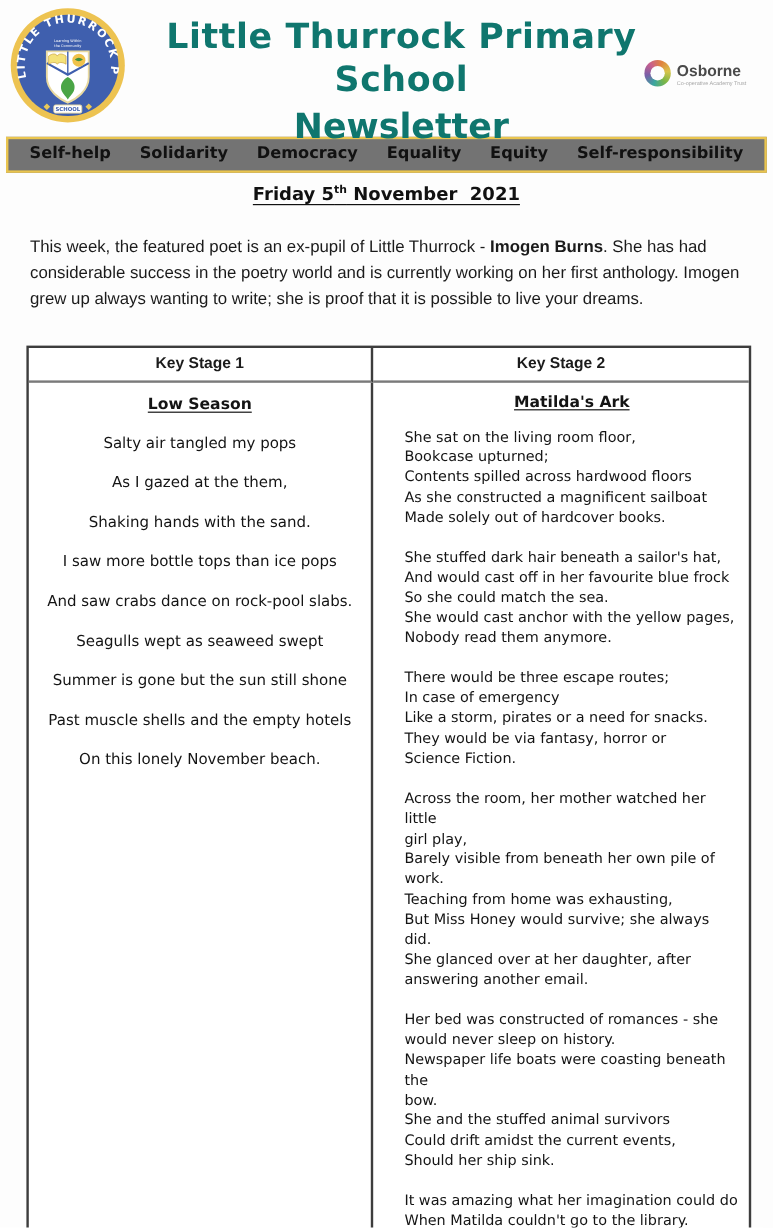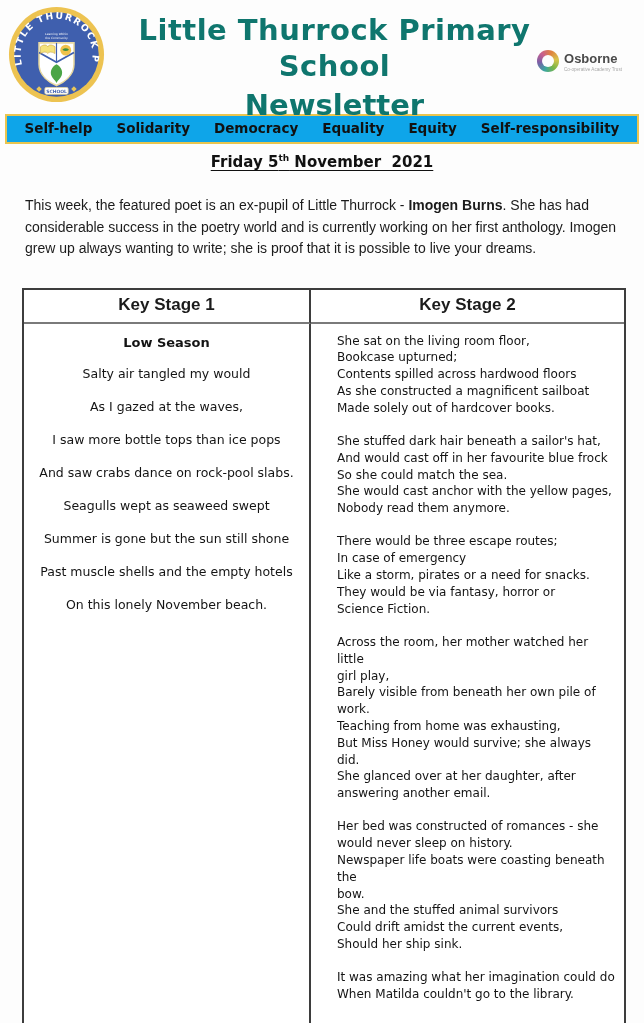--- a/index.html
+++ b/index.html
@@ -33,21 +33,21 @@
   .osborne-swirl::after{
     content:"";position:absolute;inset:5px;background:#fdfdfd;border-radius:50%;
   }
   .osborne-name{font-size:13px;font-weight:bold;color:#4a4a4a;line-height:14px;}
   .osborne-sub{font-size:4.6px;color:#a9a9a9;margin-top:1px;white-space:nowrap;}
 
   
   .values-bar{
     margin:2px 5px 0 5px;
     border:2px solid #eac54f;
-    background:#0ea5e9;
+    background:#737373;
     padding:4px 0 6px 0;
     display:flex;justify-content:center;gap:24px;
     font-family:"DejaVu Sans", sans-serif;
     font-weight:bold;font-size:13.5px;color:#111;
   }
 
   
   .date-line{
     text-align:center;margin-top:9px;
     font-family:"DejaVu Sans", sans-serif;
@@ -65,35 +65,35 @@
 
   
   .ks-table{
     margin:28px 18px 0 22px;
     width:604px;box-sizing:border-box;
     display:grid;grid-template-columns:287px 1fr;
     border:2px solid #3d3d3d;
     background:#fff;
   }
   .ks-head{
-    text-align:center;font-weight:bold;font-size:17px;
+    text-align:center;font-weight:bold;font-size:13px;
     padding:5px 0 7px 0;
     border-bottom:2px solid #7a7a7a;
   }
   .ks-head.left, .ks-cell.left{border-right:2px solid #3d3d3d;}
   .ks-cell{font-family:"DejaVu Sans", sans-serif;color:#141414;}
   .ks-cell.left{
     text-align:center;padding:11px 8px 0 8px;font-size:12.5px;
   }
   .ks-cell.right{
     padding:9px 8px 30px 26px;font-size:12px;
   }
   .poem-title{
     font-weight:bold;font-size:13px;
-    text-underline-offset:2px;
+    text-decoration:underline;text-underline-offset:2px;
     margin:0 0 15px 0;
   }
   .ks-cell.right .poem-title{text-align:center;margin-bottom:13px;}
   .poem-line{margin:0 0 16px 0;line-height:17px;}
   .stanza{white-space:pre-line;line-height:16.8px;margin:0 0 16.5px 0;}
 
   
   .arc-label{fill:#ffffff;font-family:"DejaVu Sans", sans-serif;font-weight:bold;font-size:9.5px;letter-spacing:1.6px;}
   .motto-label{fill:#ffffff;font-family:"DejaVu Sans", sans-serif;font-size:3px;text-anchor:middle;}
   .banner-label{fill:#3f5fae;font-family:"DejaVu Sans", sans-serif;font-weight:bold;font-size:4.6px;text-anchor:middle;}
@@ -170,40 +170,42 @@
   <p class="intro"><span>This week, the featured poet is an ex-pupil of Little Thurrock - </span><b>Imogen Burns</b><span>. She has had considerable success in the poetry world and is currently working on her first anthology. Imogen grew up always wanting to write; she is proof that it is possible to live your dreams.</span></p>
 
   <div class="ks-table">
     <div class="ks-head left">Key Stage 1</div>
     <div class="ks-head">Key Stage 2</div>
 
     <div class="ks-cell left">
       <div class="poem-title">Low Season</div>
       <div>
 
-          <p class="poem-line">Salty air tangled my would</p>
-
-          <p class="poem-line">As I gazed at the waves,</p>
-
+          <p class="poem-line">Salty air tangled my pops</p>
+
+          <p class="poem-line">As I gazed at the them,</p>
+
+          <p class="poem-line">Shaking hands with the sand.</p>
 
           <p class="poem-line">I saw more bottle tops than ice pops</p>
 
           <p class="poem-line">And saw crabs dance on rock-pool slabs.</p>
 
           <p class="poem-line">Seagulls wept as seaweed swept</p>
 
           <p class="poem-line">Summer is gone but the sun still shone</p>
 
           <p class="poem-line">Past muscle shells and the empty hotels</p>
 
           <p class="poem-line">On this lonely November beach.</p>
         </div>
     </div>
 
     <div class="ks-cell right">
+      <div class="poem-title">Matilda's Ark</div>
       <div>
 
           <div class="stanza">She sat on the living room floor,
 Bookcase upturned;
 Contents spilled across hardwood floors
 As she constructed a magnificent sailboat
 Made solely out of hardcover books.</div>
 
           <div class="stanza">She stuffed dark hair beneath a sailor's hat,
 And would cast off in her favourite blue frock

